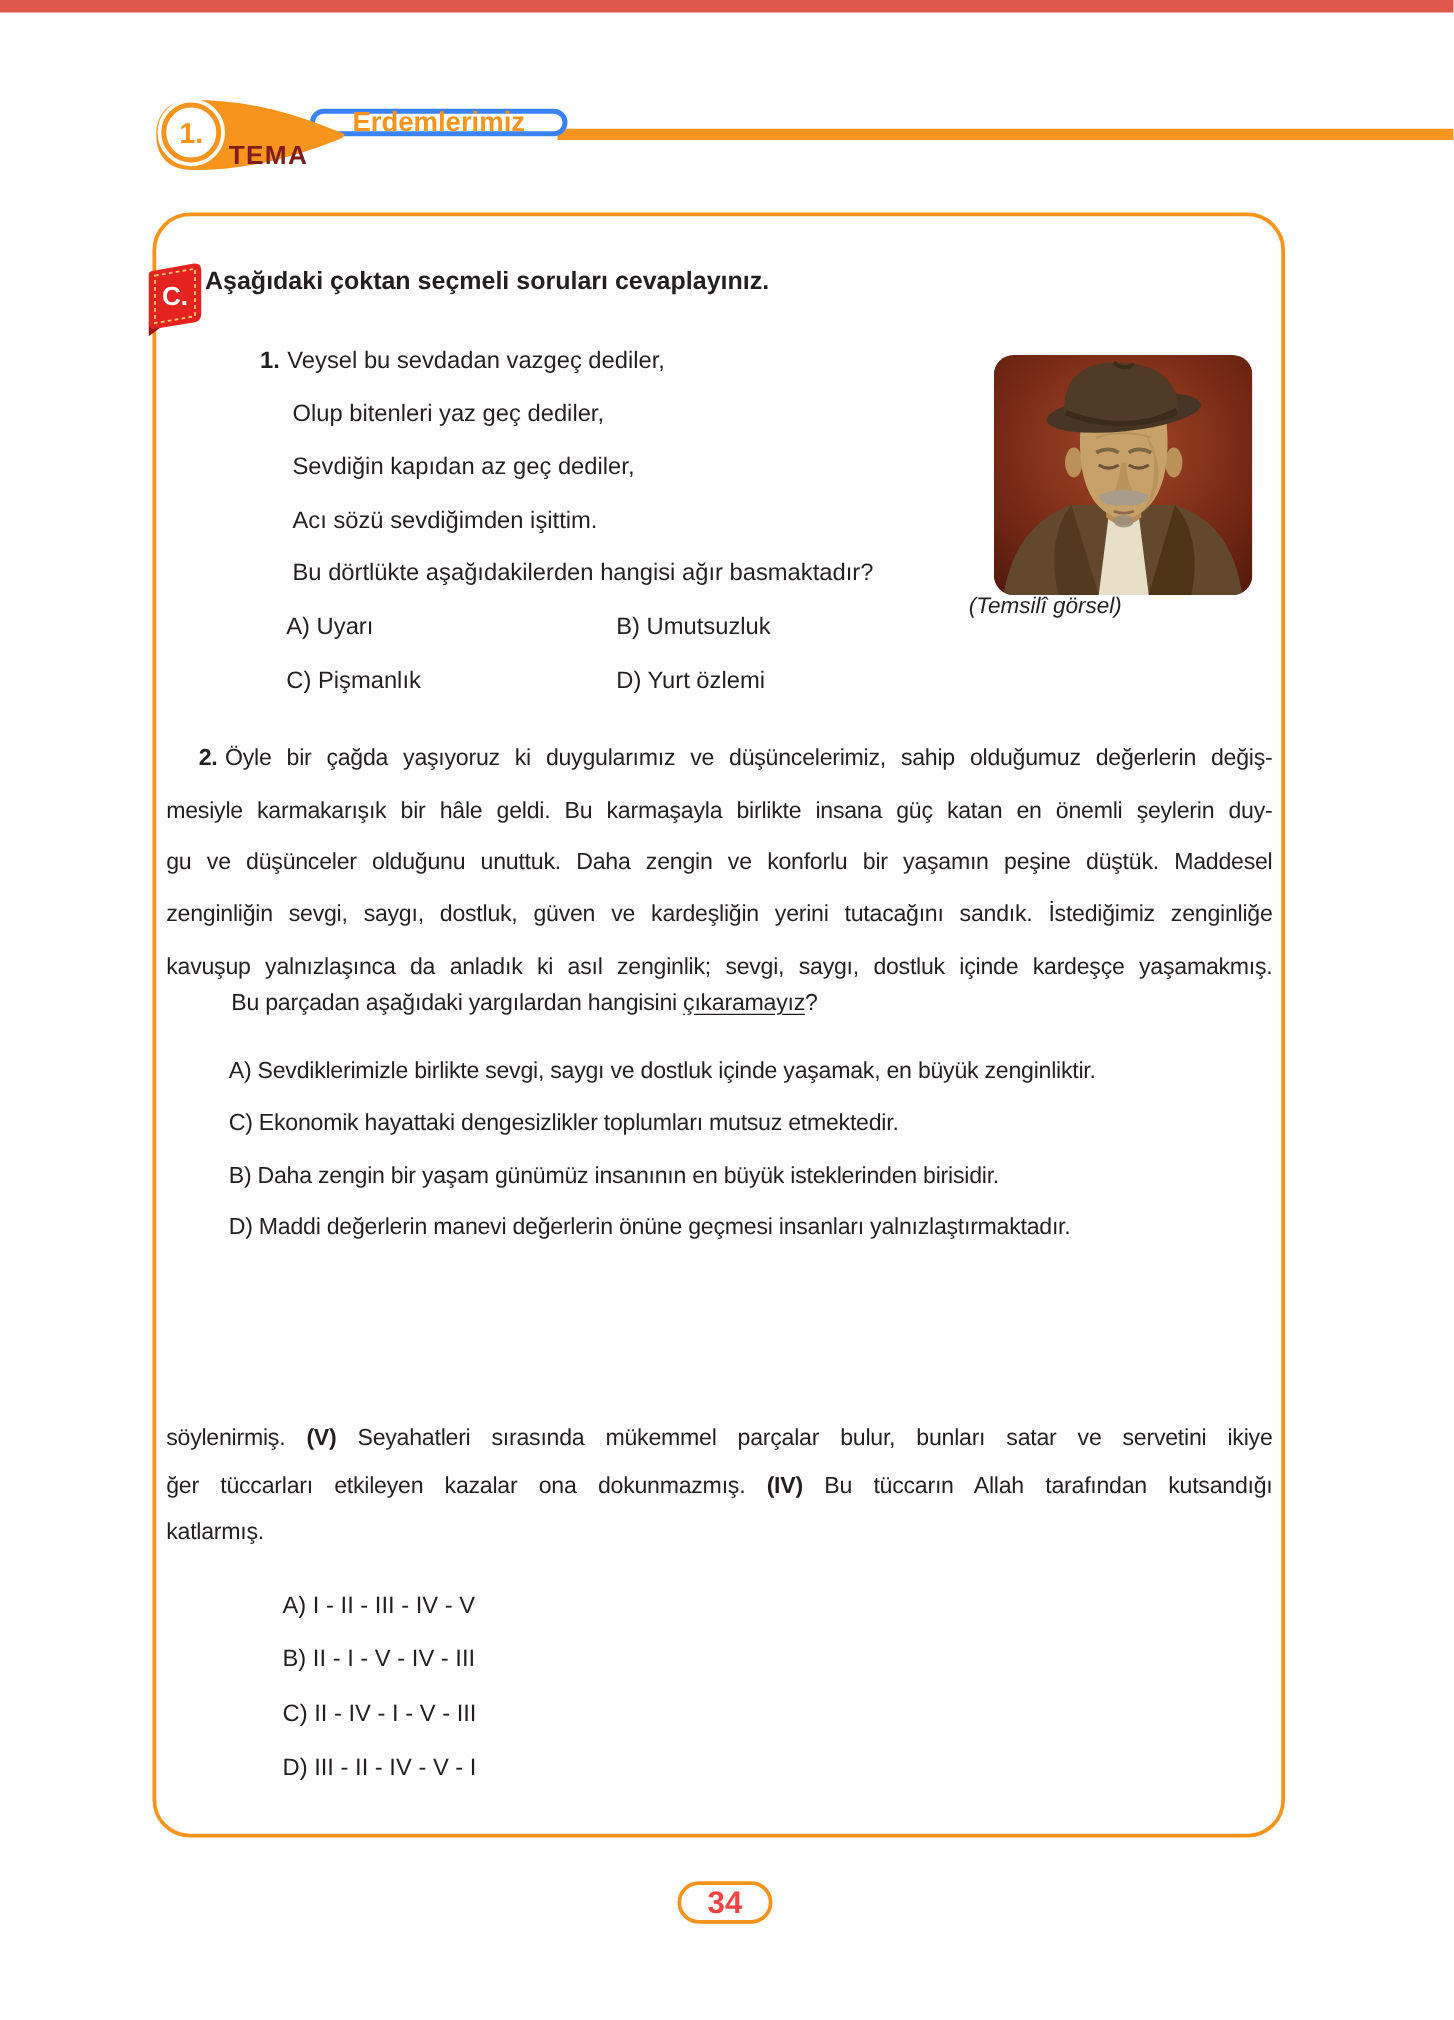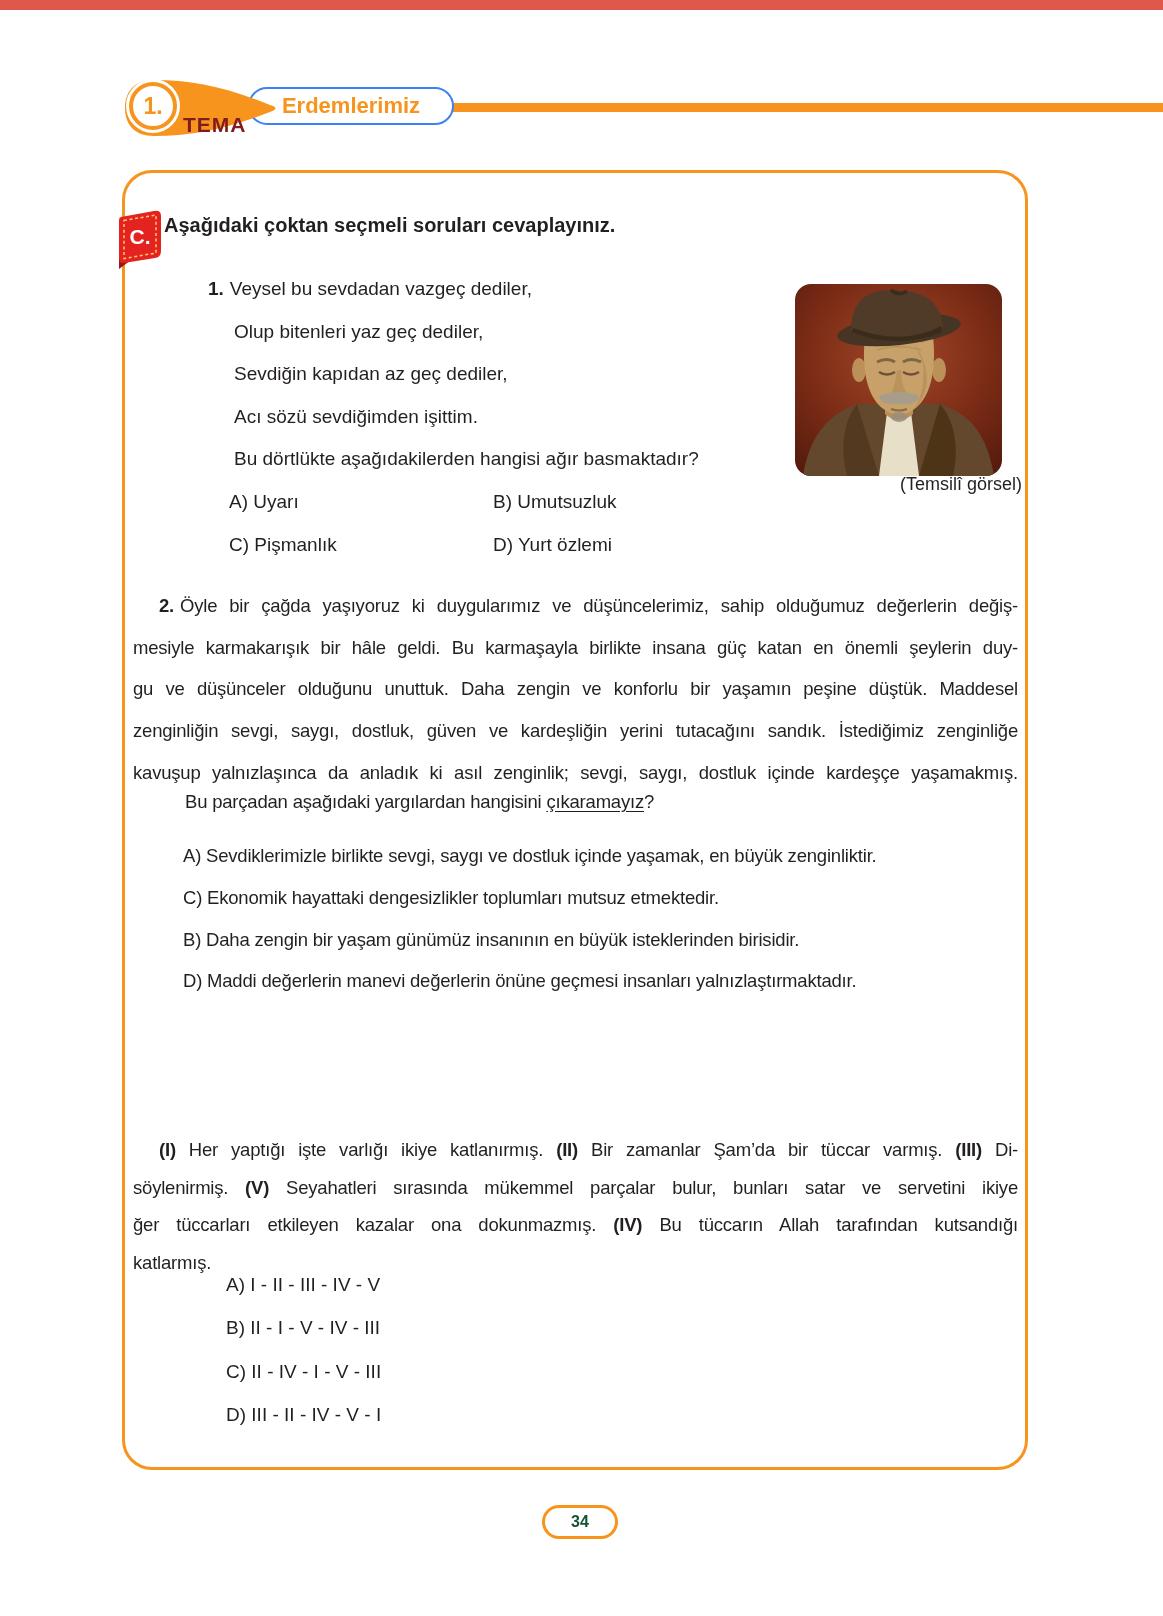--- a/index.html
+++ b/index.html
@@ -5,22 +5,22 @@
   html,body { margin:0; padding:0; background:#fff; }
   .page { position:relative; width:1163px; height:1616px; background:#ffffff;
           font-family:"Liberation Sans", sans-serif; color:#231f20; overflow:hidden; }
   .abs { position:absolute; }
 
   
   .topbar { left:0; top:0; width:1163px; height:10px; background:#e0584c; }
 
   
   .hline { left:446px; top:103px; width:717px; height:9px; background:#f7941d; }
-  .hpill { left:248px; top:87px; width:206px; height:38px; background:#fff;
-           border:2px solid #3b82f6; border-radius:21px; display:flex;
+  .hpill { left:248px; top:87px; width:206px; height:22px; background:#fff;
+           border:4px solid #3b82f6; border-radius:21px; display:flex;
            align-items:center; justify-content:center; box-sizing:border-box; }
   .hpill span { color:#f7941d; font-weight:bold; font-size:22px; }
   .hblob { left:124px; top:79px; }
   .hcircle { left:129px; top:82px; width:40px; height:40px; background:#fff;
              border:4px solid #f7941d; outline:3px solid #fff; border-radius:50%;
              display:flex; align-items:center; justify-content:center; z-index:3; }
   .hcircle span { color:#f7941d; font-weight:bold; font-size:23px; }
   .tema { left:183px; top:94px; z-index:3; color:#7f1d1d; font-weight:bold;
           font-size:21px; letter-spacing:1px;margin-top:19px; }
 
@@ -32,41 +32,41 @@
 
   .instr { left:164px; top:214px; font-size:20px; font-weight:bold; }
 
   .q1 { left:160px; top:268px; width:660px; font-size:19px; line-height:42.6px;margin-left:48px; }
   .indent { padding-left:26px; }
   .num { font-weight:bold; padding-right:6px; }
   .q1opts { display:grid; grid-template-columns:264px 1fr; padding-left:21px; }
 
   .figwrap { left:795px; top:284px; width:207px; height:192px; border-radius:16px;
              overflow:hidden; }
-  .caption { left:775px; top:474px; width:247px; text-align:right; 
+  .caption { left:775px; top:474px; width:247px; text-align:left; font-style:italic;
              font-size:18px; }
 
   .cond { font-size:18.5px; letter-spacing:-0.2px; }
   .jline { text-align:justify; }
   .jlast { text-align-last:justify; }
   .u { text-decoration:underline; text-underline-offset:3px; }
   .b { font-weight:bold; }
 
   .q2para { left:133px; top:585px; width:885px; line-height:41.7px; }
   .q2stem { left:185px; top:791px; }
   .q2opts { left:183px; top:835px; width:840px; line-height:41.8px; }
 
   .q3stem { left:133px; top:1042px; width:885px; line-height:40px; }
   .q3para { left:133px; top:1131px; width:885px; line-height:37.6px; }
   .q3opts { left:190px; top:1263px; font-size:19px; letter-spacing:0; line-height:43.4px;margin-left:36px; }
 
   .pagepill { left:542px; top:1505px; width:76px; height:34px; box-sizing:border-box;
               border:3px solid #f7941d; border-radius:18px; display:flex;
               align-items:center; justify-content:center; }
-  .pagepill span { color:#14532d; font-weight:bold; font-size:16px; }
+  .pagepill span { color:#ef4444; font-weight:bold; font-size:25px; }
 </style>
 </head>
 <body>
 
 <div class="page">
 
   <div class="abs topbar"></div>
 
   <div class="abs hline"></div>
   <div class="abs hpill">
@@ -157,23 +157,20 @@
     <span>Bu parçadan aşağıdaki yargılardan hangisini </span><span class="u">çıkaramayız</span><span>?</span>
   </div>
   <div class="abs q2opts cond">
     <div>A) Sevdiklerimizle birlikte sevgi, saygı ve dostluk içinde yaşamak, en büyük zenginliktir.</div>
     <div>C) Ekonomik hayattaki dengesizlikler toplumları mutsuz etmektedir.</div>
     <div>B) Daha zengin bir yaşam günümüz insanının en büyük isteklerinden birisidir.</div>
     <div>D) Maddi değerlerin manevi değerlerin önüne geçmesi insanları yalnızlaştırmaktadır.</div>
   </div>
 
   <div class="abs q3para cond">
-    <div class="jline jlast indent">
-      <span class="b">(I)</span><span> Her yaptığı işte varlığı ikiye katlanırmış. </span><span class="b">(II)</span><span> Bir zamanlar Şam’da bir tüccar varmış. </span><span class="b">(III)</span><span> Di-</span>
-    </div>
     <div class="jline jlast">
       <span>söylenirmiş. </span><span class="b">(V)</span><span> Seyahatleri sırasında mükemmel parçalar bulur, bunları satar ve servetini ikiye</span>
     </div>
     <div class="jline jlast">
       <span>ğer tüccarları etkileyen kazalar ona dokunmazmış. </span><span class="b">(IV)</span><span> Bu tüccarın Allah tarafından kutsandığı</span>
     </div>
     <div>katlarmış.</div>
   </div>
   <div class="abs q3opts">
     <div>A) I - II - III - IV - V</div>

